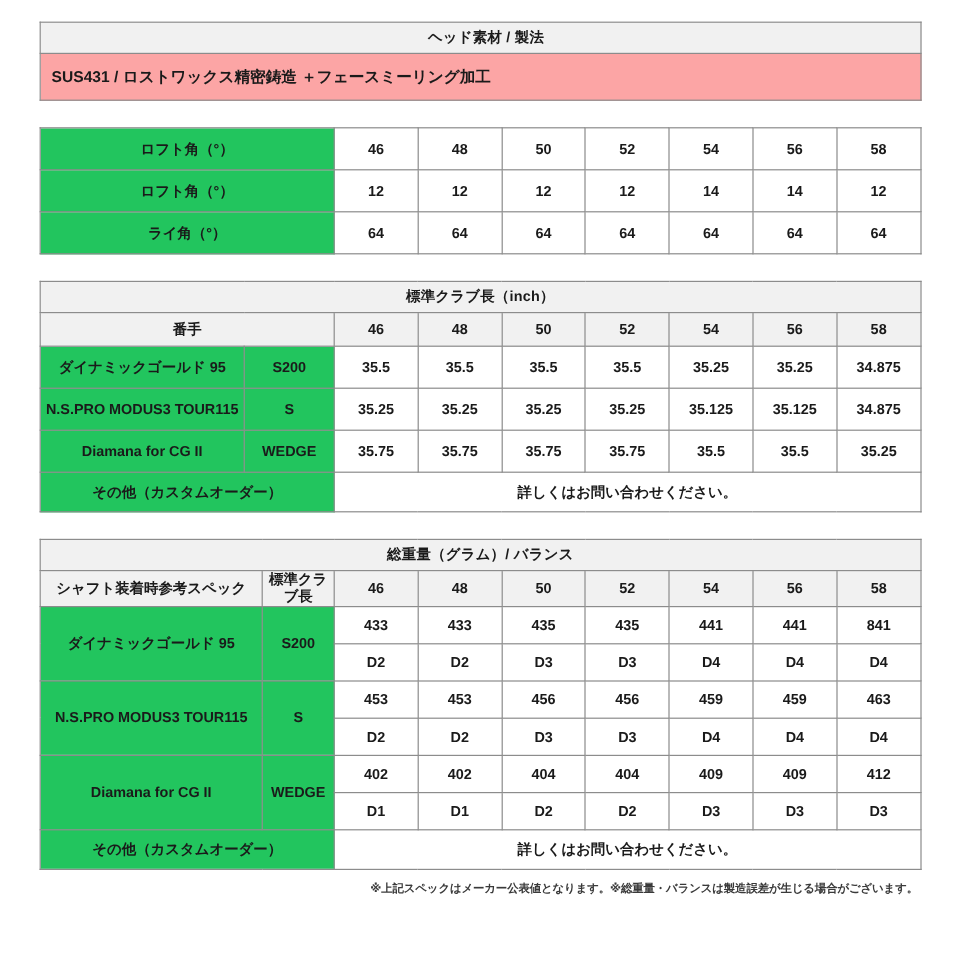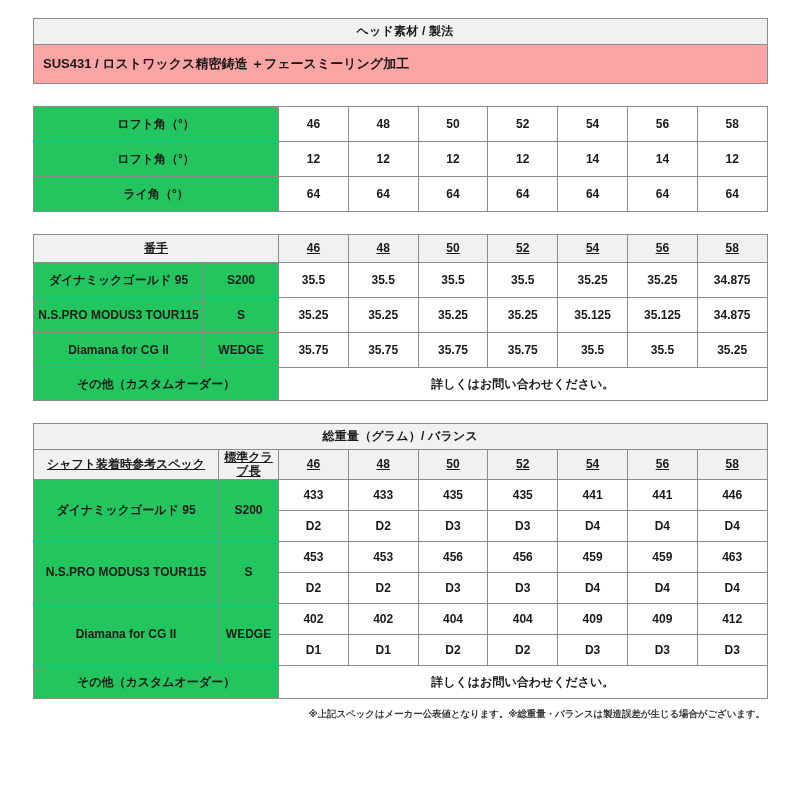--- a/index.html
+++ b/index.html
@@ -44,21 +44,20 @@
     letter-spacing: 0.2px;
   }
   .band-left {
     text-align: center;
     padding-left: 9px !important;
   }
   .subhead {
     background: #f1f1f1;
     height: 28px;
     font-size: 12px;
-    text-decoration: underline;
   }
   .material-cell {
     text-align: left !important;
     padding-left: 9px !important;
     height: 38px;
     font-size: 13px;
     background: #fca5a5;
   }
   .rowlabel {
     font-size: 12px;
@@ -159,20 +158,23 @@
         <col style="width:75px">
       <col style="width:69.8px">
         <col style="width:69.8px">
         <col style="width:69.8px">
       <col style="width:69.8px">
         <col style="width:69.8px">
         <col style="width:69.8px">
       <col style="width:69.8px">
     </colgroup>
     <tbody>
+      <tr>
+        <td class="band" colspan="9">標準クラブ長（inch）</td>
+      </tr>
       <tr class="subhead">
         <td colspan="2">番手</td>
         <td>46</td>
         <td>48</td>
         <td>50</td>
         <td>52</td>
         <td>54</td>
         <td>56</td>
         <td>58</td>
       </tr>
@@ -248,21 +250,21 @@
 
       <tr class="r-wt">
         <td class="rowlabel" rowspan="2">ダイナミックゴールド 95</td>
         <td class="rowlabel" rowspan="2">S200</td>
         <td class="datacell">433</td>
         <td class="datacell">433</td>
         <td class="datacell">435</td>
         <td class="datacell">435</td>
         <td class="datacell">441</td>
         <td class="datacell">441</td>
-        <td class="datacell">446</td>
+        <td class="datacell">841</td>
       </tr>
       <tr class="r-wt">
         <td class="datacell">D2</td>
         <td class="datacell">D2</td>
         <td class="datacell">D3</td>
         <td class="datacell">D3</td>
         <td class="datacell">D4</td>
         <td class="datacell">D4</td>
         <td class="datacell">D4</td>
       </tr>

